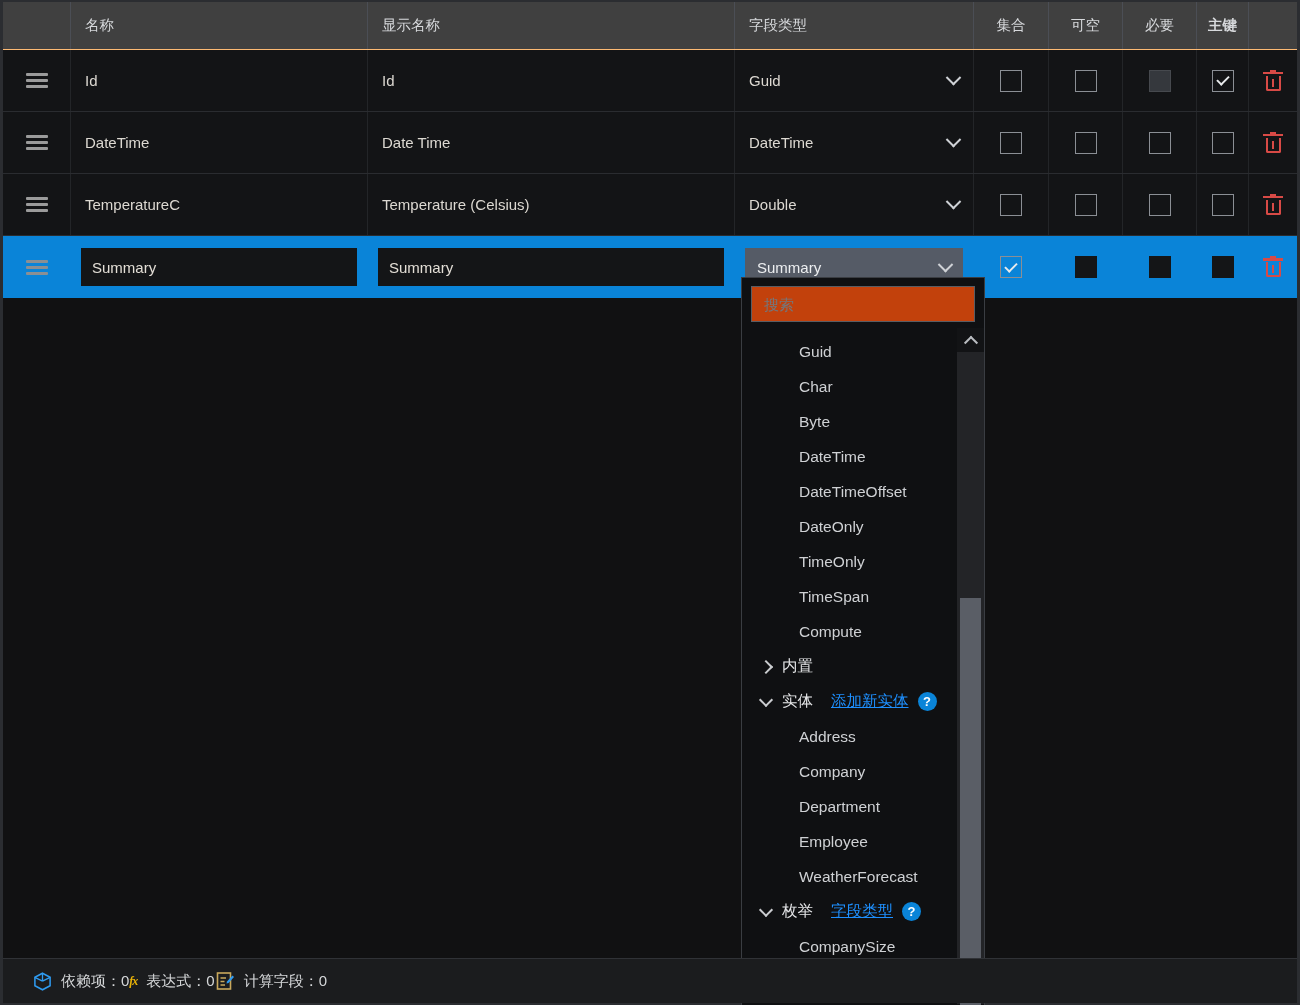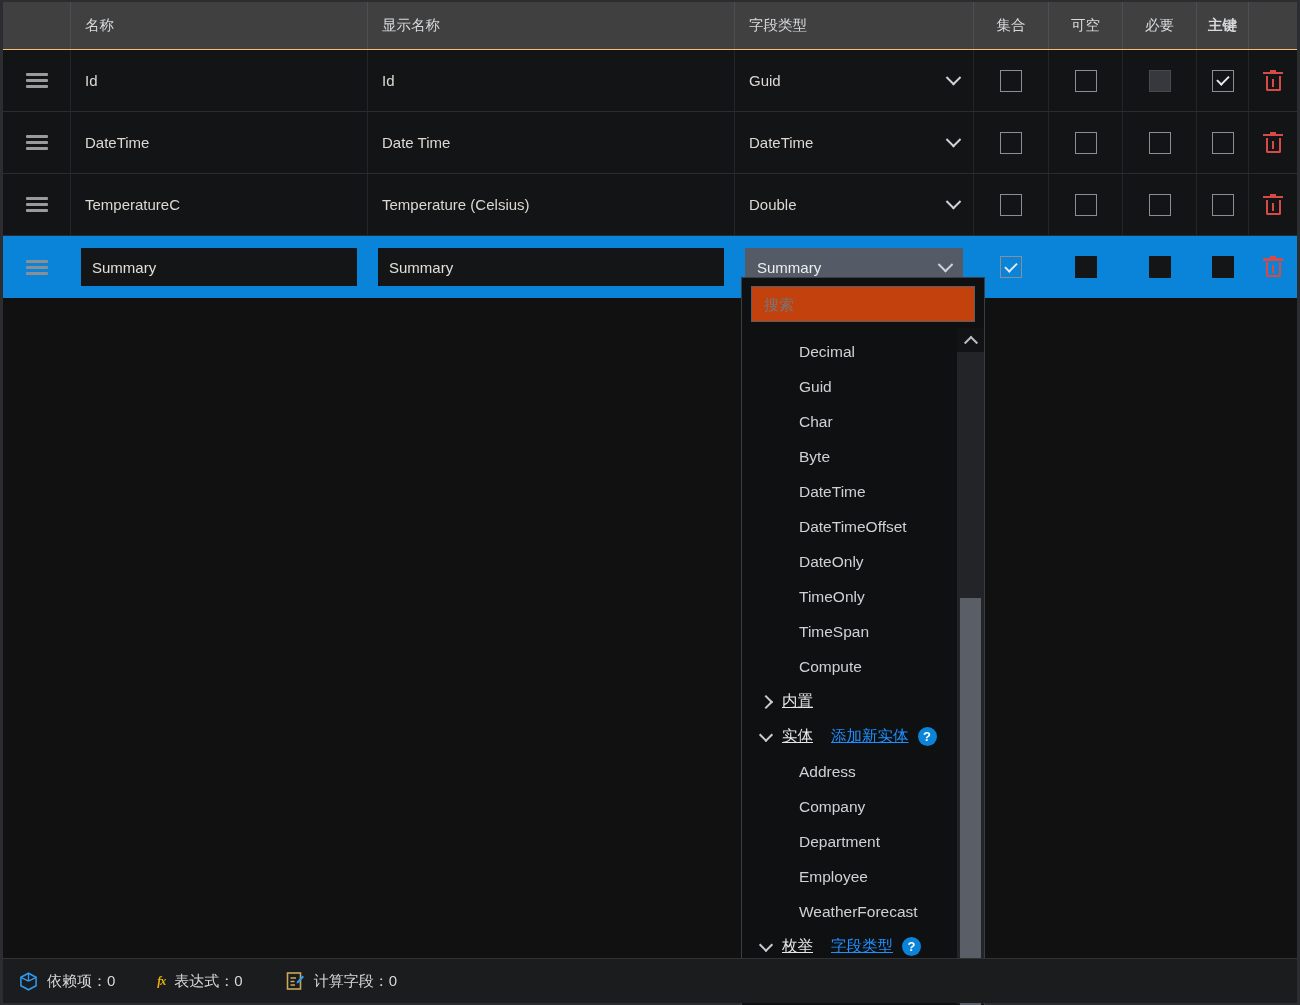--- a/index.html
+++ b/index.html
@@ -192,21 +192,21 @@
     margin-right: 10px;
     position: relative; flex: 0 0 13px;
   }
   .grp .gchev::after {
     content: ""; position: absolute; top: 2px; left: 2px;
     width: 8px; height: 8px;
     border-right: 2px solid #cbcdd0; border-bottom: 2px solid #cbcdd0;
   }
   .grp.collapsed .gchev::after { transform: rotate(-45deg); }
   .grp.expanded  .gchev::after { transform: rotate(45deg); top: 0px; }
-  .grp .glabel { font-weight: normal; text-decoration: underline; }
+  .grp .glabel { font-weight: normal; }
   .grp .glink {
     margin-left: 18px;
     color: #1e90ff; text-decoration: underline;
     font-size: 15.5px;
   }
   .grp .ghelp {
     margin-left: 9px;
     width: 19px; height: 19px; border-radius: 50%;
     background: #0a84d8; color: #fff;
     font-size: 13px; font-weight: bold;
@@ -239,22 +239,21 @@
     background: #5a5e66;
     cursor: pointer;
   }
 
   
   #status-bar {
     flex: 0 0 45px; height: 45px;
     background: #1b1c1e;
     border-top: 1px solid #303236;
     display: flex; align-items: center;
-    padding-left: 16px;
-    gap: 42px;
+    padding-left: 30px;
     z-index: 50;
   }
   .status-item {
     display: flex; align-items: center; gap: 9px;
     color: #d6d8da; font-size: 15px;
   }
 
   
   .ico-cube { width: 19px; height: 19px; position: relative; }
   .ico-cube svg { display: block; }
@@ -453,21 +452,20 @@
     <div id="empty-area"></div>
 
     <div id="type-popup">
 
       <div id="popup-search-wrap">
         <input id="popup-search" placeholder="搜索" style="">
       </div>
 
       <div id="popup-list">
 
-        <div class="opt">Decimal</div>
         <div class="opt">Guid</div>
         <div class="opt">Char</div>
         <div class="opt">Byte</div>
         <div class="opt">DateTime</div>
         <div class="opt">DateTimeOffset</div>
         <div class="opt">DateOnly</div>
         <div class="opt">TimeOnly</div>
         <div class="opt">TimeSpan</div>
         <div class="opt">Compute</div>
 

